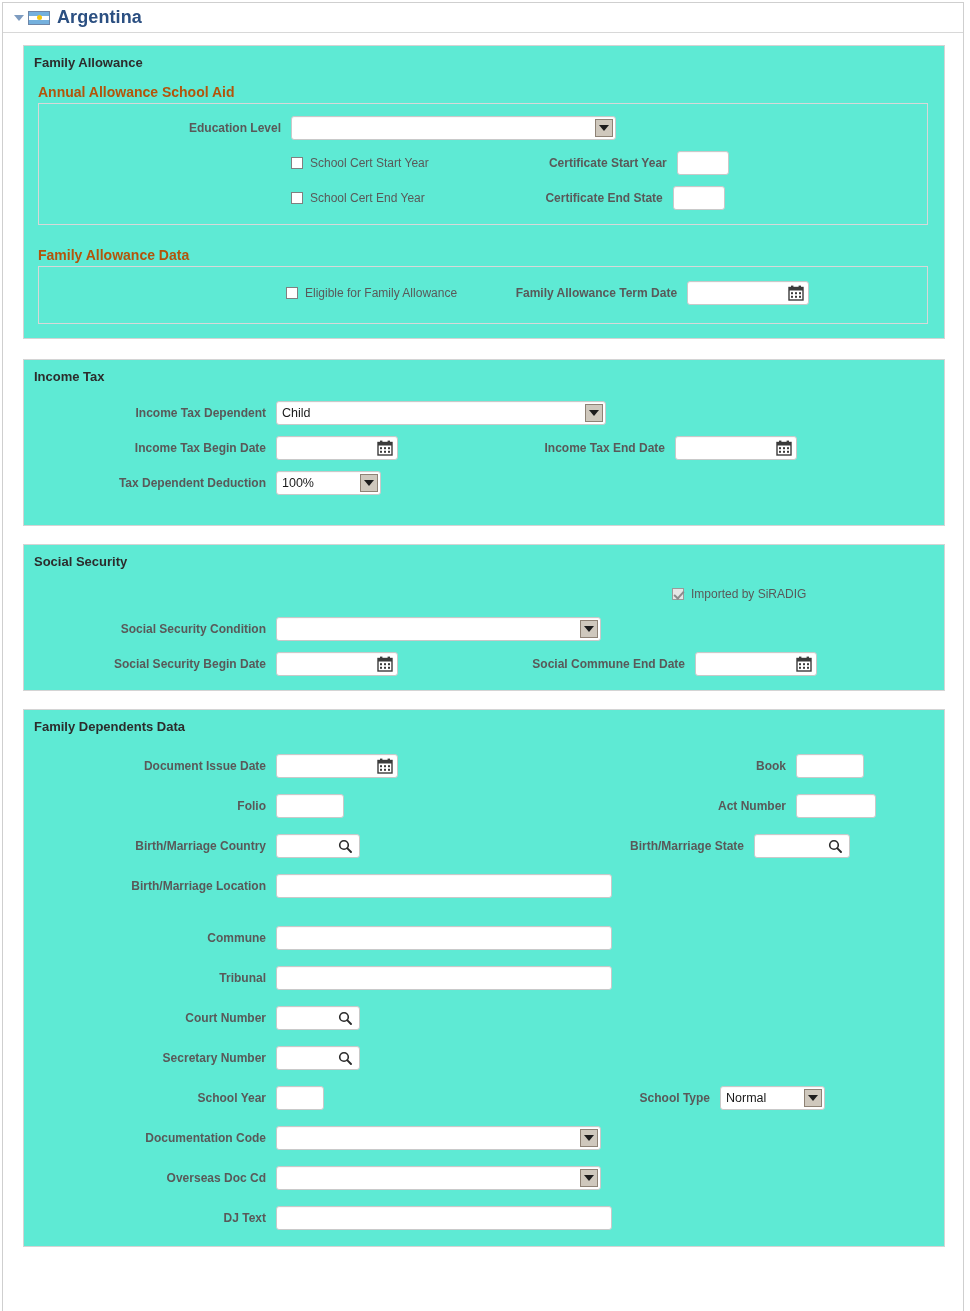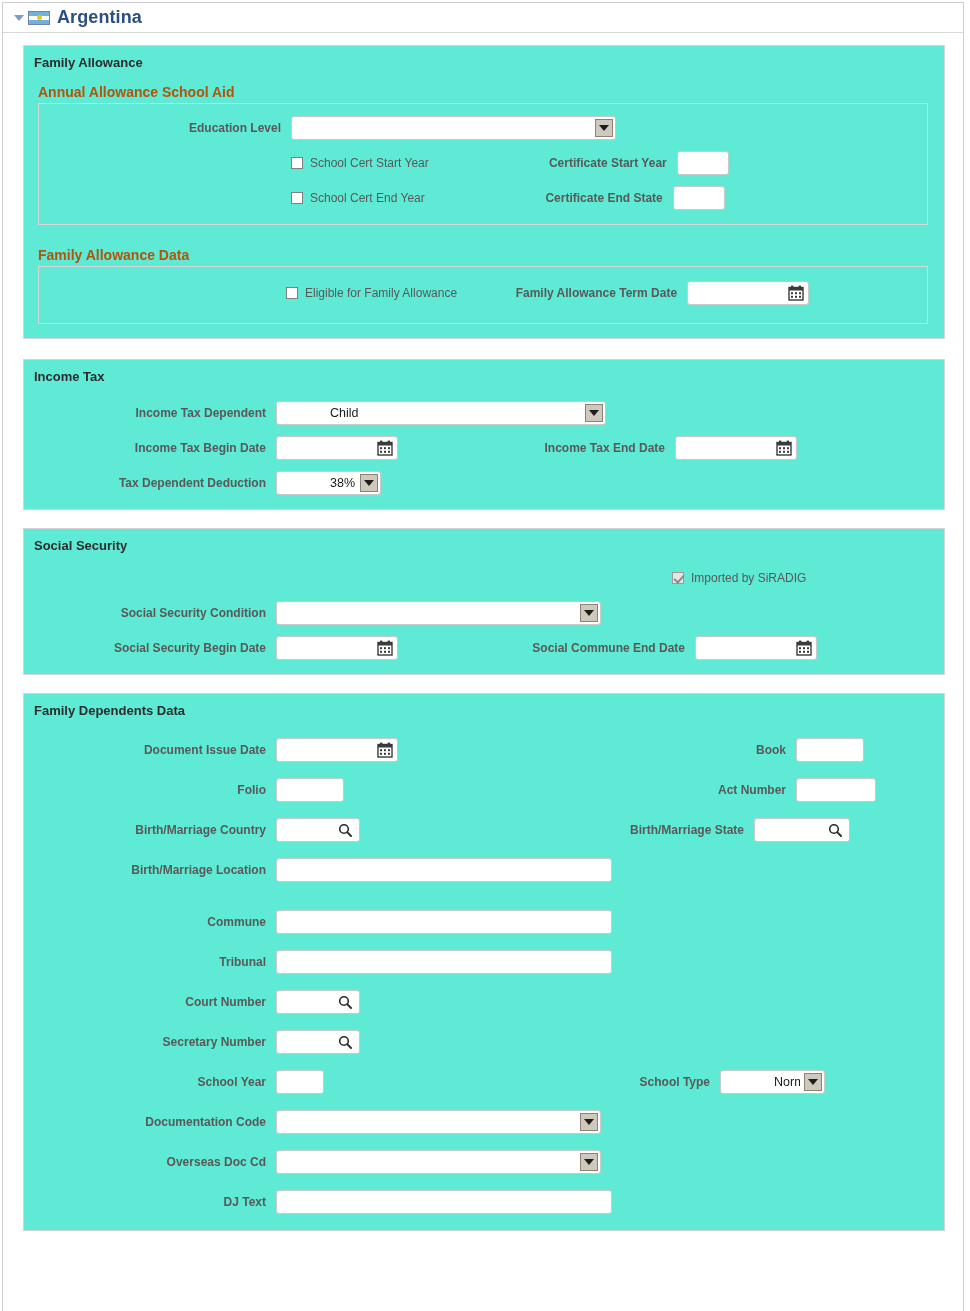--- a/index.html
+++ b/index.html
@@ -180,21 +180,21 @@
   .w-80  { width: 80px; }
   .w-84  { width: 84px; }
   .w-96  { width: 96px; }
   .w-105 { width: 105px; }
   .w-122 { width: 122px; }
   .w-325 { width: 325px; }
   .w-330 { width: 330px; }
   .w-336 { width: 336px; }
 
   
-  .sel { justify-content: space-between; padding-right: 2px; padding-left: 48px; }
+  .sel { justify-content: space-between; padding-right: 2px; }
   .sel .arrow {
     width: 18px; height: 18px;
     flex: none;
     background: #cfc8bd;
     border: 1px solid #8e8275;
     display: flex; align-items: center; justify-content: center;
     margin-left: 4px;
   }
   .sel .arrow i {
     display: block;
@@ -368,24 +368,24 @@
                   <rect x="11" y="7.2" width="2" height="2"></rect>
                 <rect x="3" y="10.8" width="2" height="2"></rect>
                   <rect x="7" y="10.8" width="2" height="2"></rect>
                   <rect x="11" y="10.8" width="2" height="2"></rect>
               </g>
             </svg>
           </span>
         </span>
       </div>
 
-      <div class="row" style="margin-bottom:0;">
+      <div class="row" style="margin-bottom:16px;">
         <span class="lbl w-left">Tax Dependent Deduction</span>
         <span class="fld sel w-105">
-          <span class="val">38%</span>
+          <span class="val">100%</span>
           <span class="arrow">
               <i></i>
             </span>
         </span>
       </div>
 
     </div>
   </div>
 
   <div class="gbox" style="margin-top:18px;">

